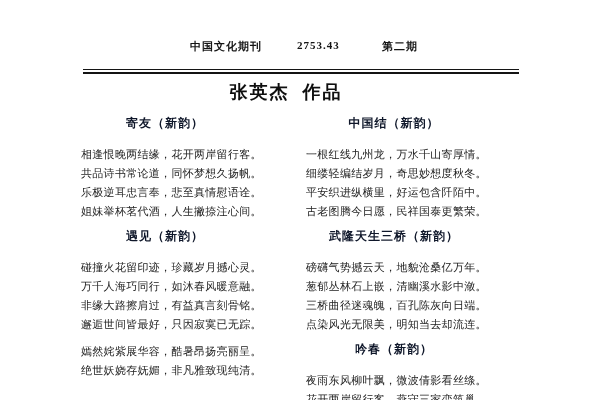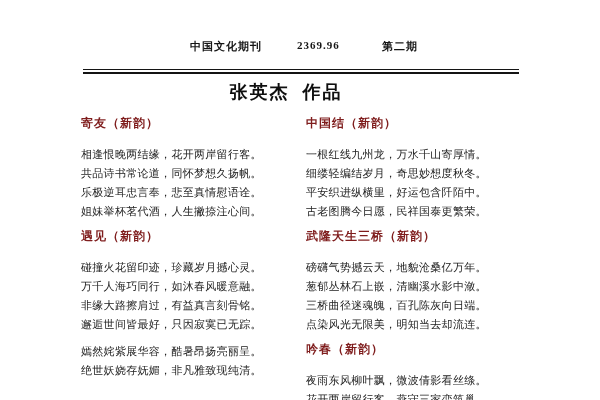--- a/index.html
+++ b/index.html
@@ -24,34 +24,34 @@
     position:absolute;top:80px;left:0;width:484px;text-align:center;
     font-size:18px;font-weight:bold;color:#0f0f0f;letter-spacing:2px;
     white-space:pre;
     margin-left:44px;
   }
   .col{position:absolute;top:116px;}
   .col-left{left:81px;width:168px;}
   .col-right{left:306px;width:176px;}
   .poem{margin-bottom:8px;}
   .poem-title{
-    text-align:left;font-size:12px;font-weight:bold;color:#7f1d1d;
+    text-align:center;font-size:12px;font-weight:bold;color:#0f172a;
     line-height:15px;margin-bottom:14px;letter-spacing:1px;white-space:nowrap;
   }
   .poem-line{
     font-size:11px;line-height:19px;letter-spacing:0.3px;
     white-space:nowrap;color:#222222;
   }
 </style>
 </head>
 <body>
 
 <div class="journal-header">
   <span class="jh-name">中国文化期刊</span>
-  <span class="jh-date">2369.96</span>
+  <span class="jh-date">2753.43</span>
   <span class="jh-issue">第二期</span>
 </div>
 
 <div class="double-rule"></div>
 
 <div class="page-title">张英杰  作品</div>
 
 <div class="col col-left">
     <div class="poem">
       <div class="poem-title">寄友（新韵）</div>

